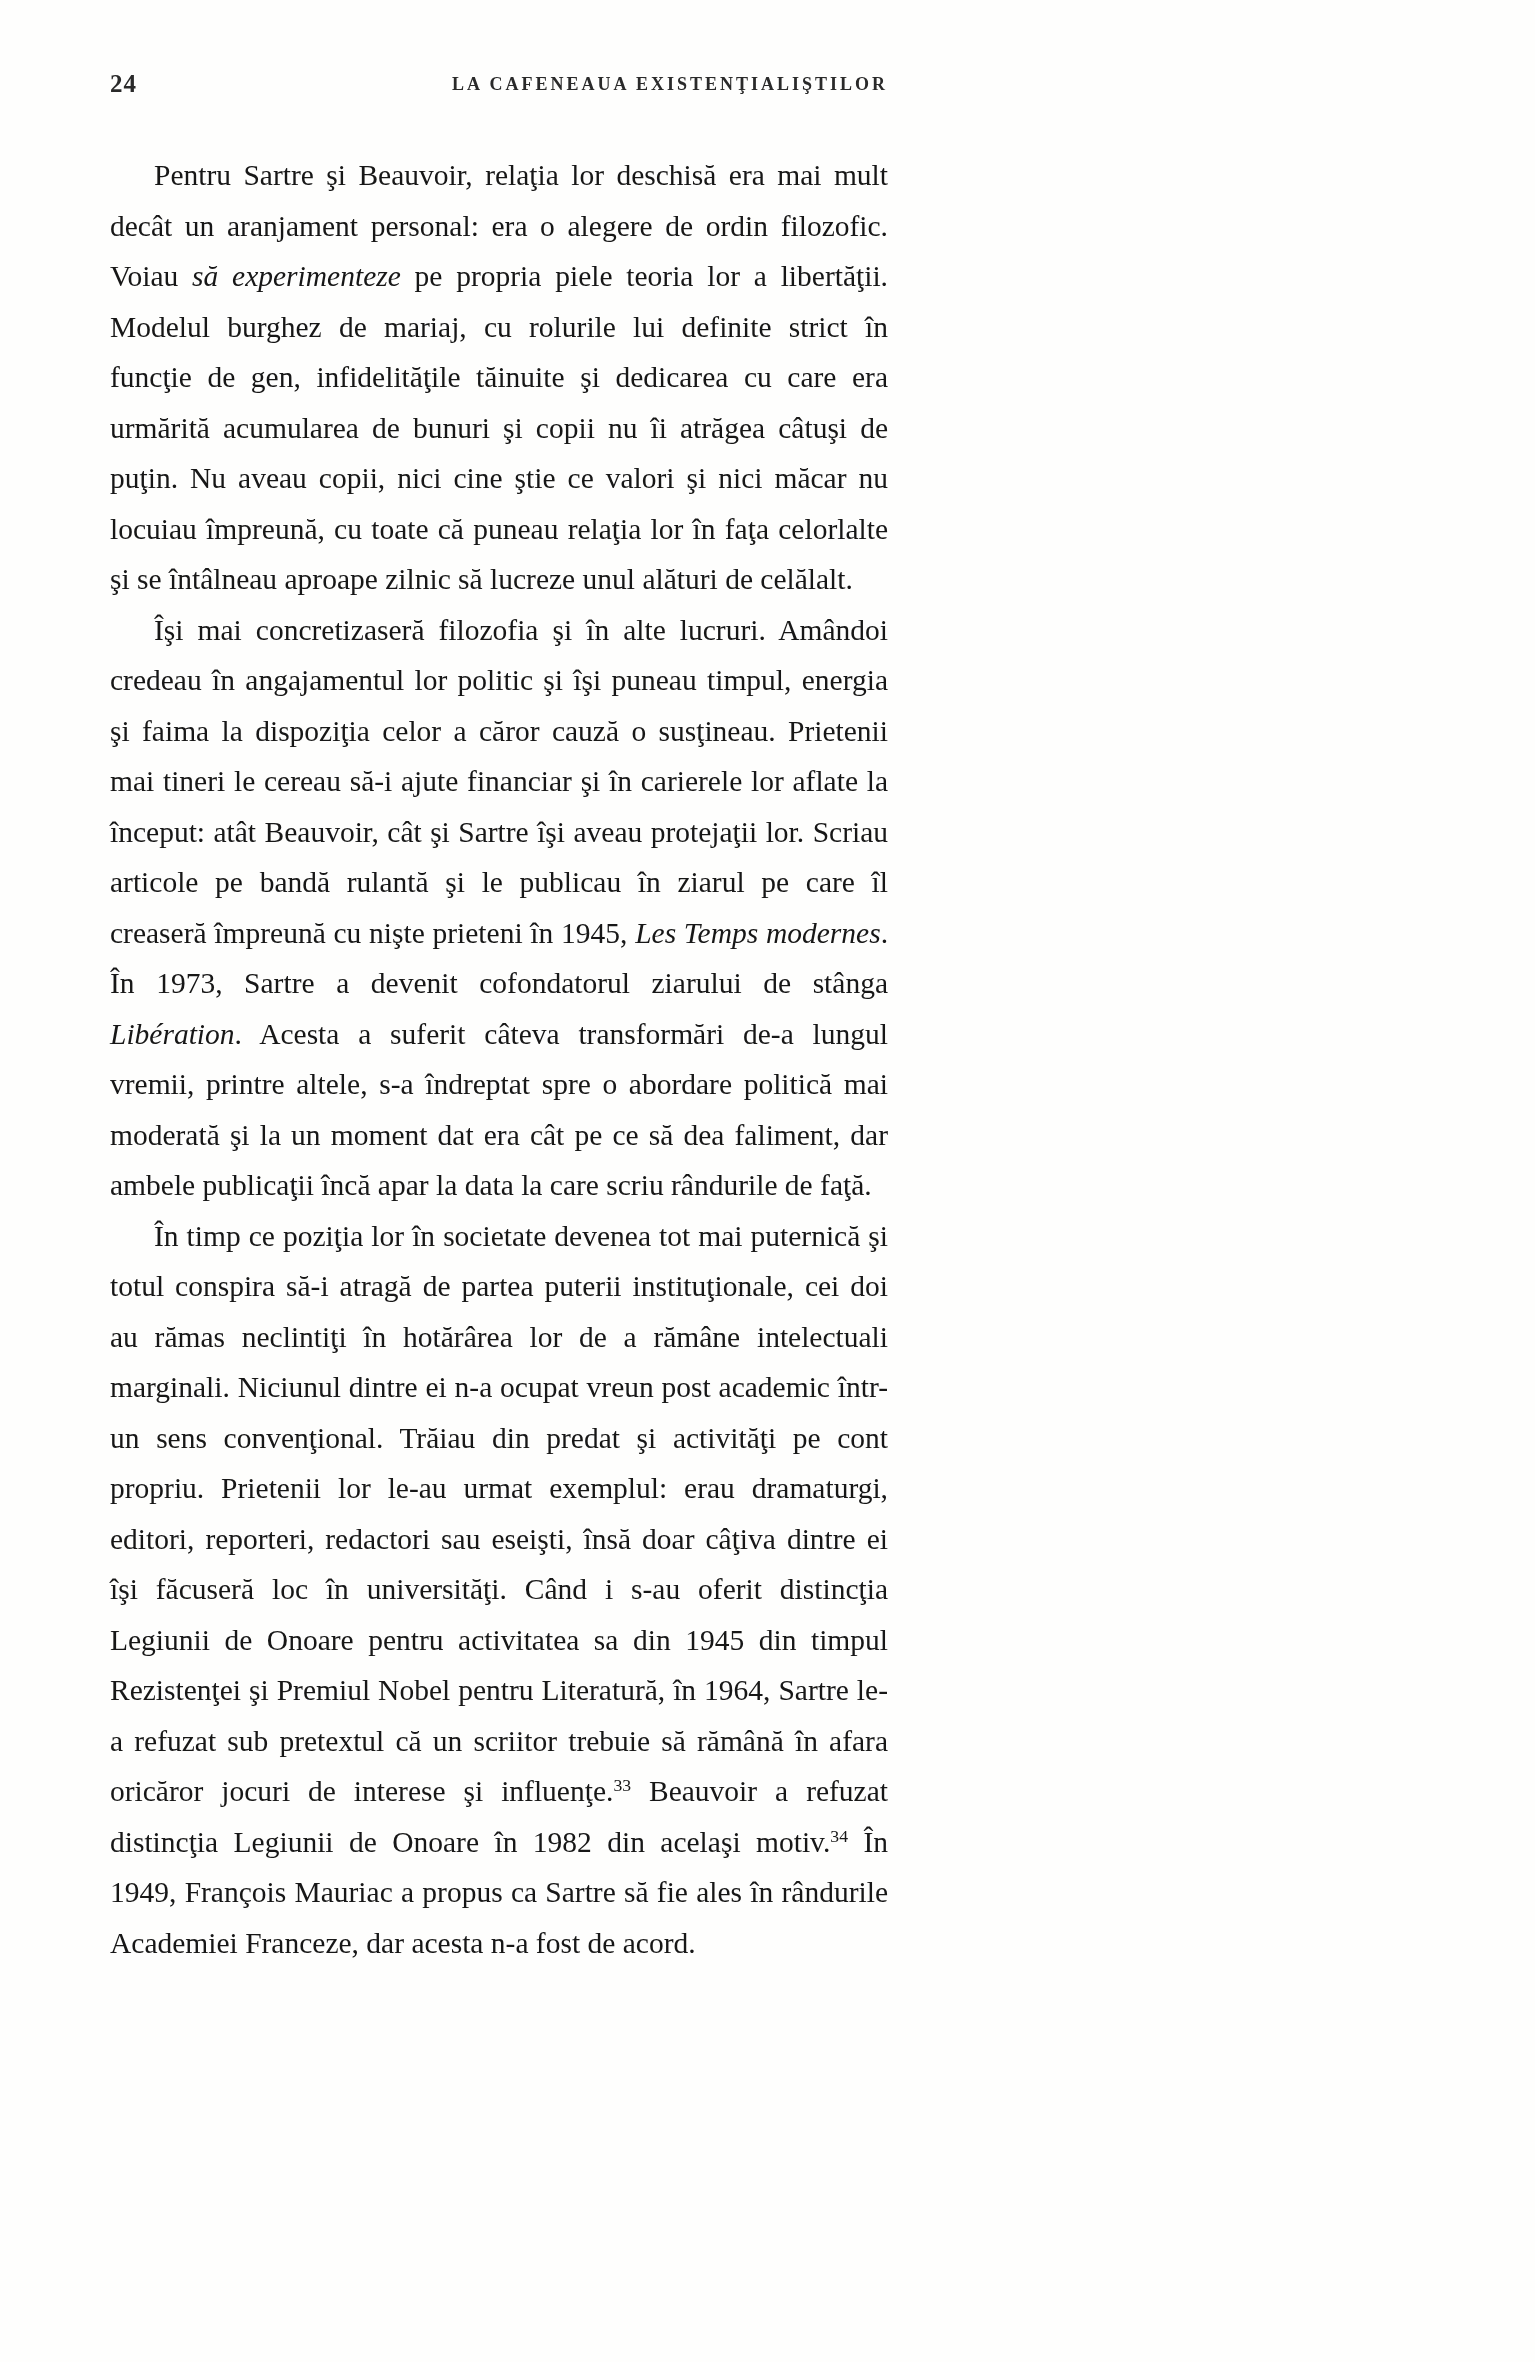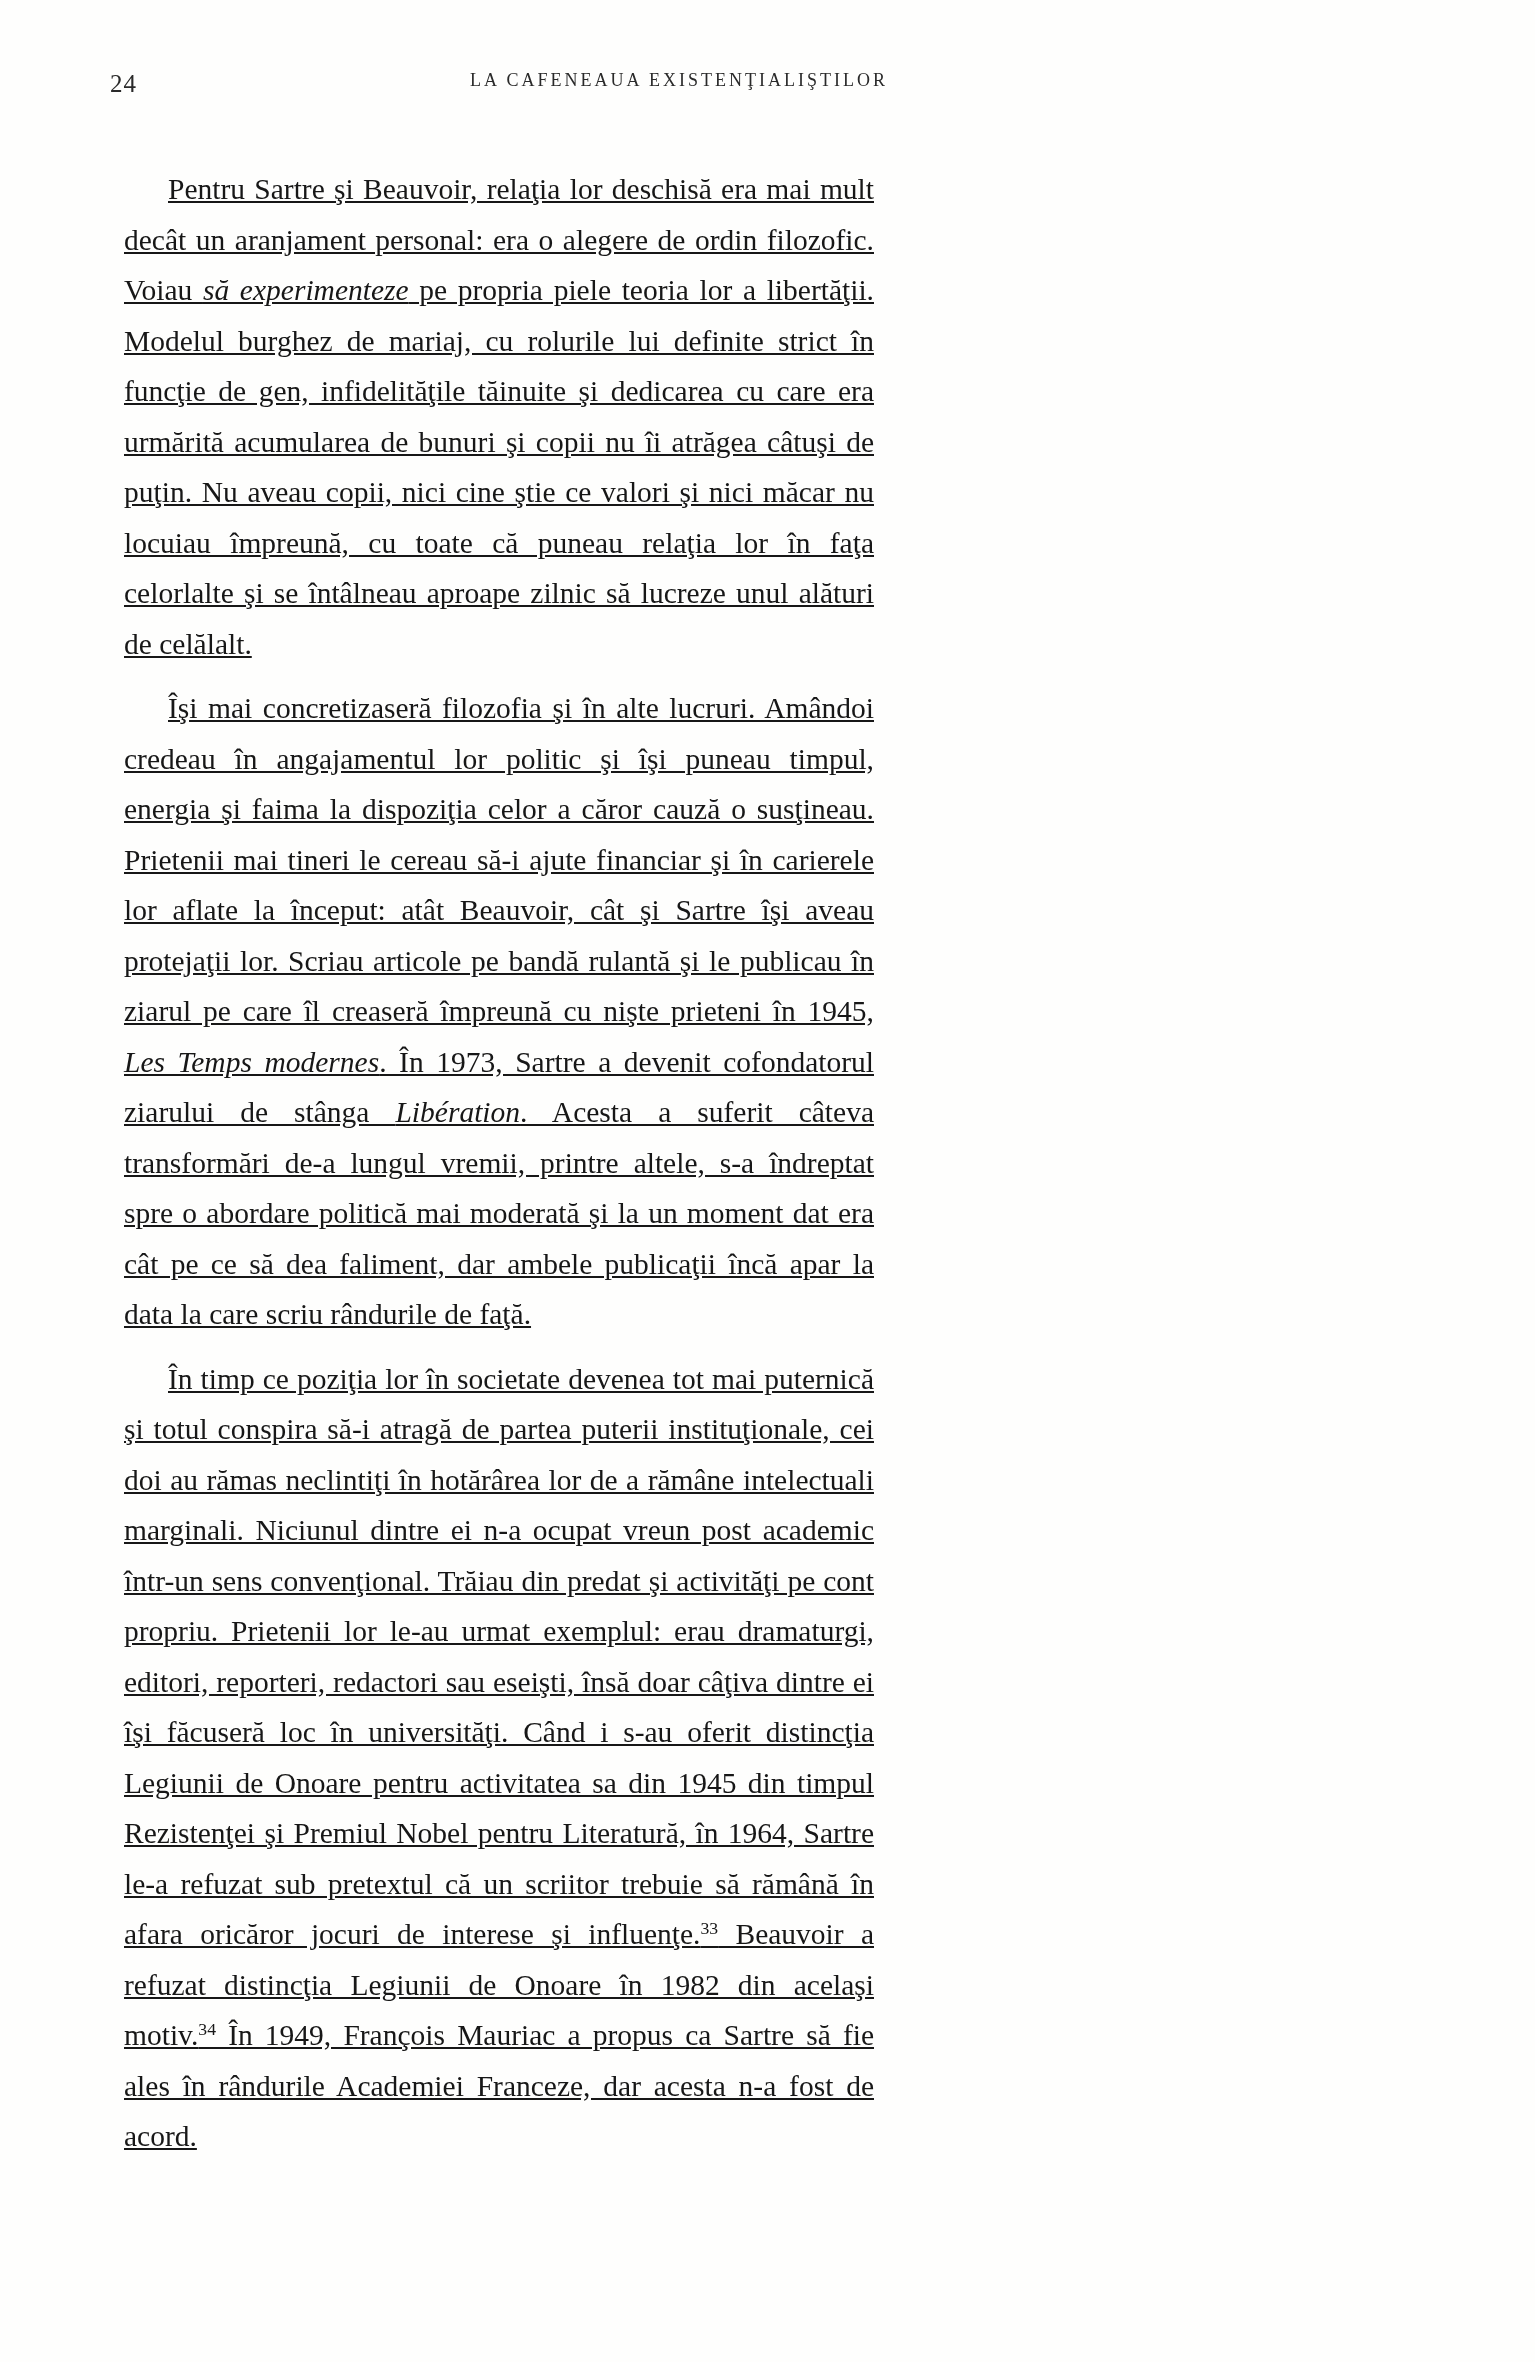--- a/index.html
+++ b/index.html
@@ -19,23 +19,24 @@
       position: absolute;
       inset: 0;
       background: #fefefd;
     }
     .page-header {
       position: absolute;
       left: 110px;
       top: 70px;
       width: 778px;
       display: flex;
-      align-items: flex-start;
+      align-items: center;
       font-size: 25px;
       color: #2a2a2a;
+      font-weight: bold;
     }
     .page-number {
       letter-spacing: 1px;
     }
     .running-title {
       margin-left: auto;
       letter-spacing: 3px;
       font-size: 18px;
       white-space: nowrap;
     }
@@ -43,24 +44,23 @@
       position: absolute;
       left: 110px;
       top: 150px;
       width: 778px;
       font-size: 29.5px;
       line-height: 50.5px;
       text-align: justify;
       color: #171717;
     }
     .body-text p.para {
-      margin: 14px;
+      margin: 0;
       padding: 0;
       text-indent: 44px;
-      text-decoration: underline;
     }
     .body-text i {
       font-style: italic;
     }
     .body-text sup {
       font-size: 0.6em;
       line-height: 0;
       vertical-align: baseline;
       position: relative;
       top: -0.55em;

